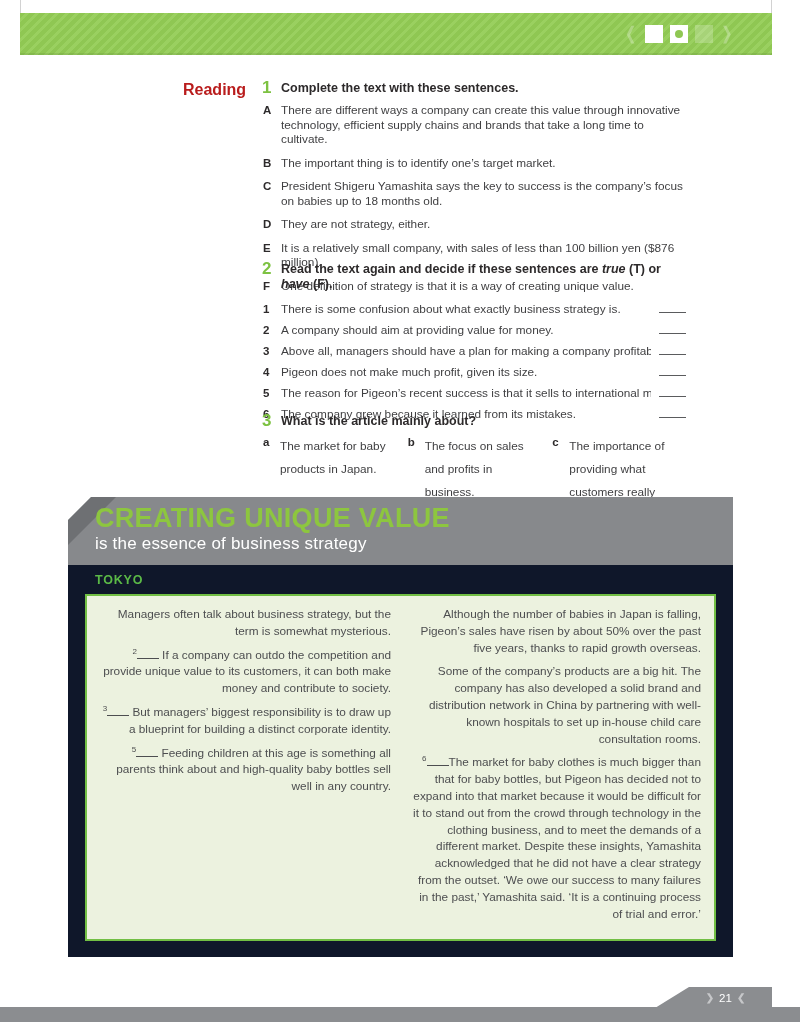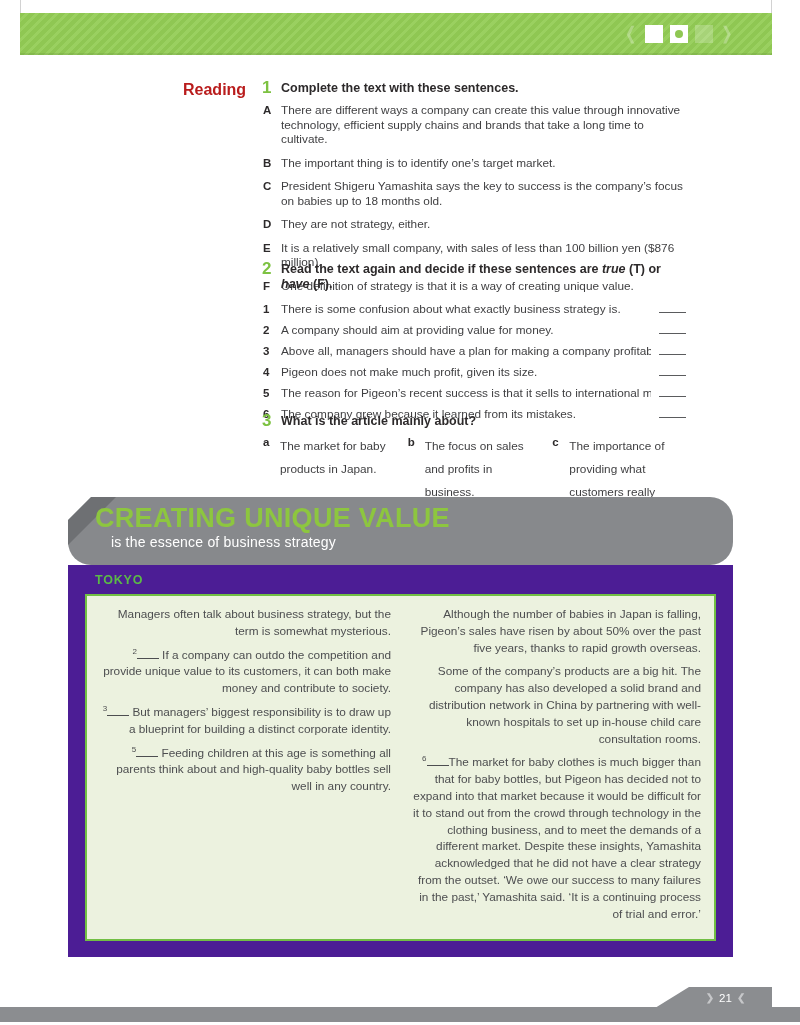--- a/index.html
+++ b/index.html
@@ -69,36 +69,35 @@
   #ex3 .option.b { width:145px; }
   #ex3 .option.c { width:142px; }
   #ex3 .opt-letter { flex:0 0 17px; font-size:11.5px; font-weight:bold; color:#2d2a2b; line-height:14.5px; }
   #ex3 .opt-text { flex:1; font-size:11.8px; line-height:23px; color:#3f3f41; padding-right:14px; }
 
   
   .article { position:absolute; left:68px; top:497px; width:665px; height:460px; }
   .article-header {
     position:relative; width:100%; height:68px; background:#87898c;
     clip-path:polygon(23px 0, 100% 0, 100% 100%, 0 100%, 0 23px);
-    border-radius:23px;
   }
   .corner-fold {
     position:absolute; left:0; top:0; width:48px; height:48px; background:#6e7073;
     clip-path:polygon(23px 0, 48px 0, 0 48px, 0 23px);
   }
   .article-title {
     position:absolute; left:27px; top:6px;
     font-size:27px; font-weight:bold; color:#8dc63f; letter-spacing:0.3px;
   }
   .article-subtitle {
     position:absolute; left:27px; top:37px;
-    font-size:14px; font-weight:normal; color:#ffffff; letter-spacing:0.2px;margin-left:16px;
+    font-size:17px; font-weight:normal; color:#ffffff; letter-spacing:0.2px;
   }
   .article-body {
-    position:absolute; left:0; top:68px; width:100%; height:392px; background:#4c1d95;
+    position:absolute; left:0; top:68px; width:100%; height:392px; background:#0f172a;
   }
   .dateline {
     position:absolute; left:27px; top:8px;
     font-size:12.5px; font-weight:bold; color:#5bb947; letter-spacing:0.8px;
   }
   .article-box {
     position:absolute; left:17px; top:29px; width:631px; height:347px;
     background:#ecf2df; border:2px solid #72bf44;
     display:flex; gap:19px; padding:10px 13px;
   }

